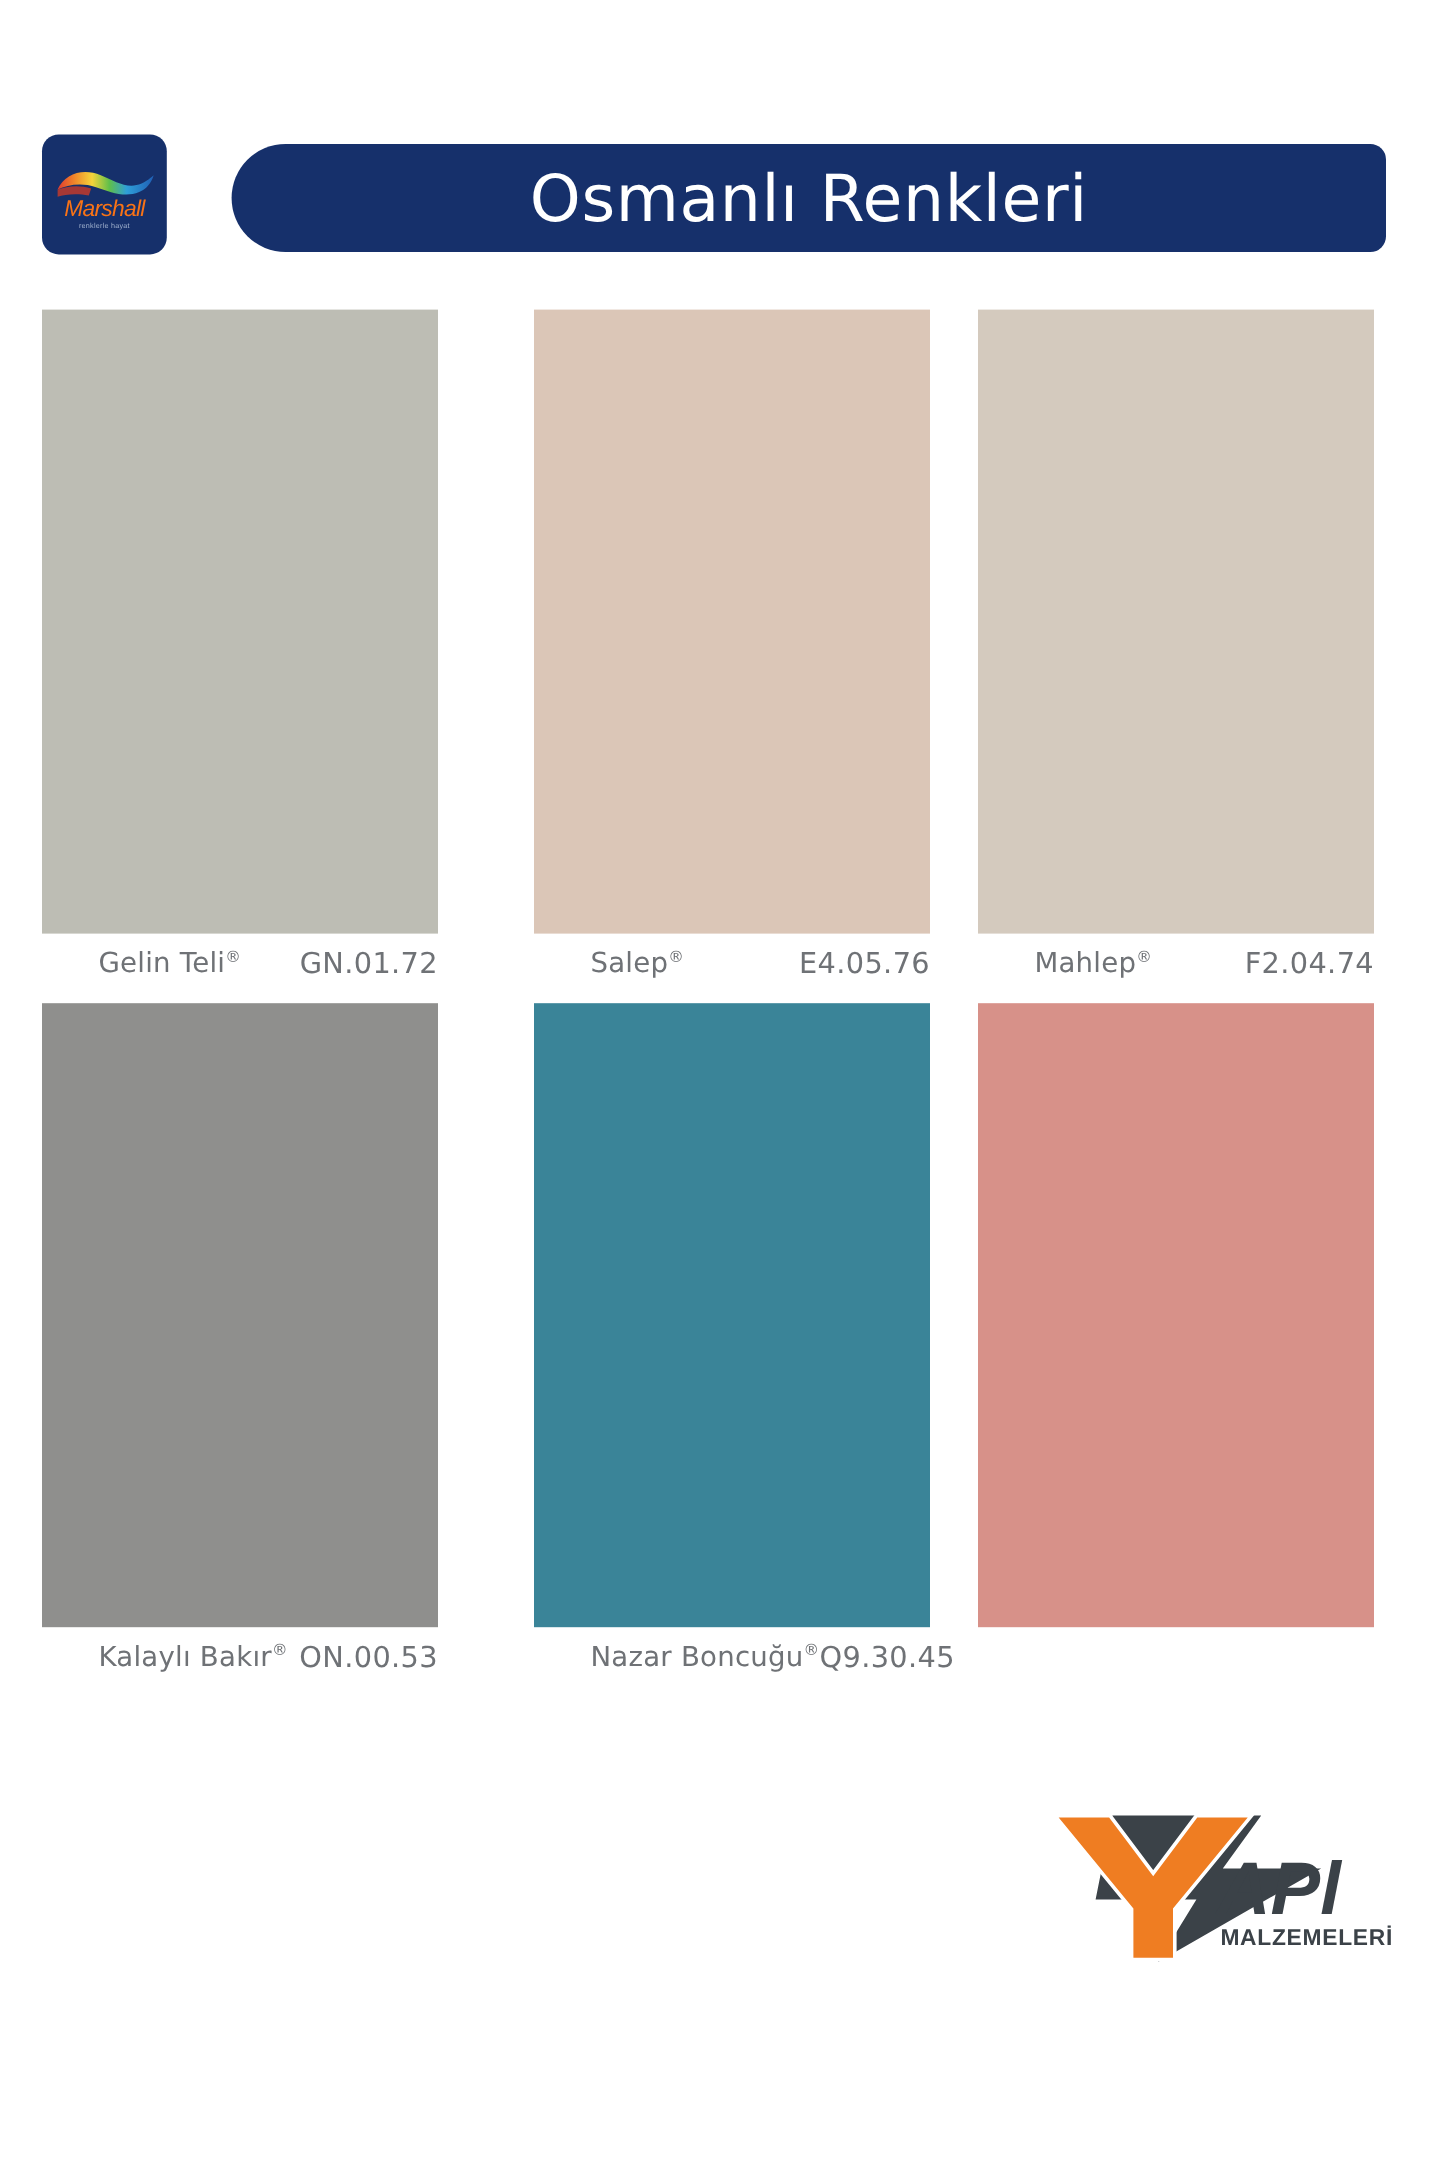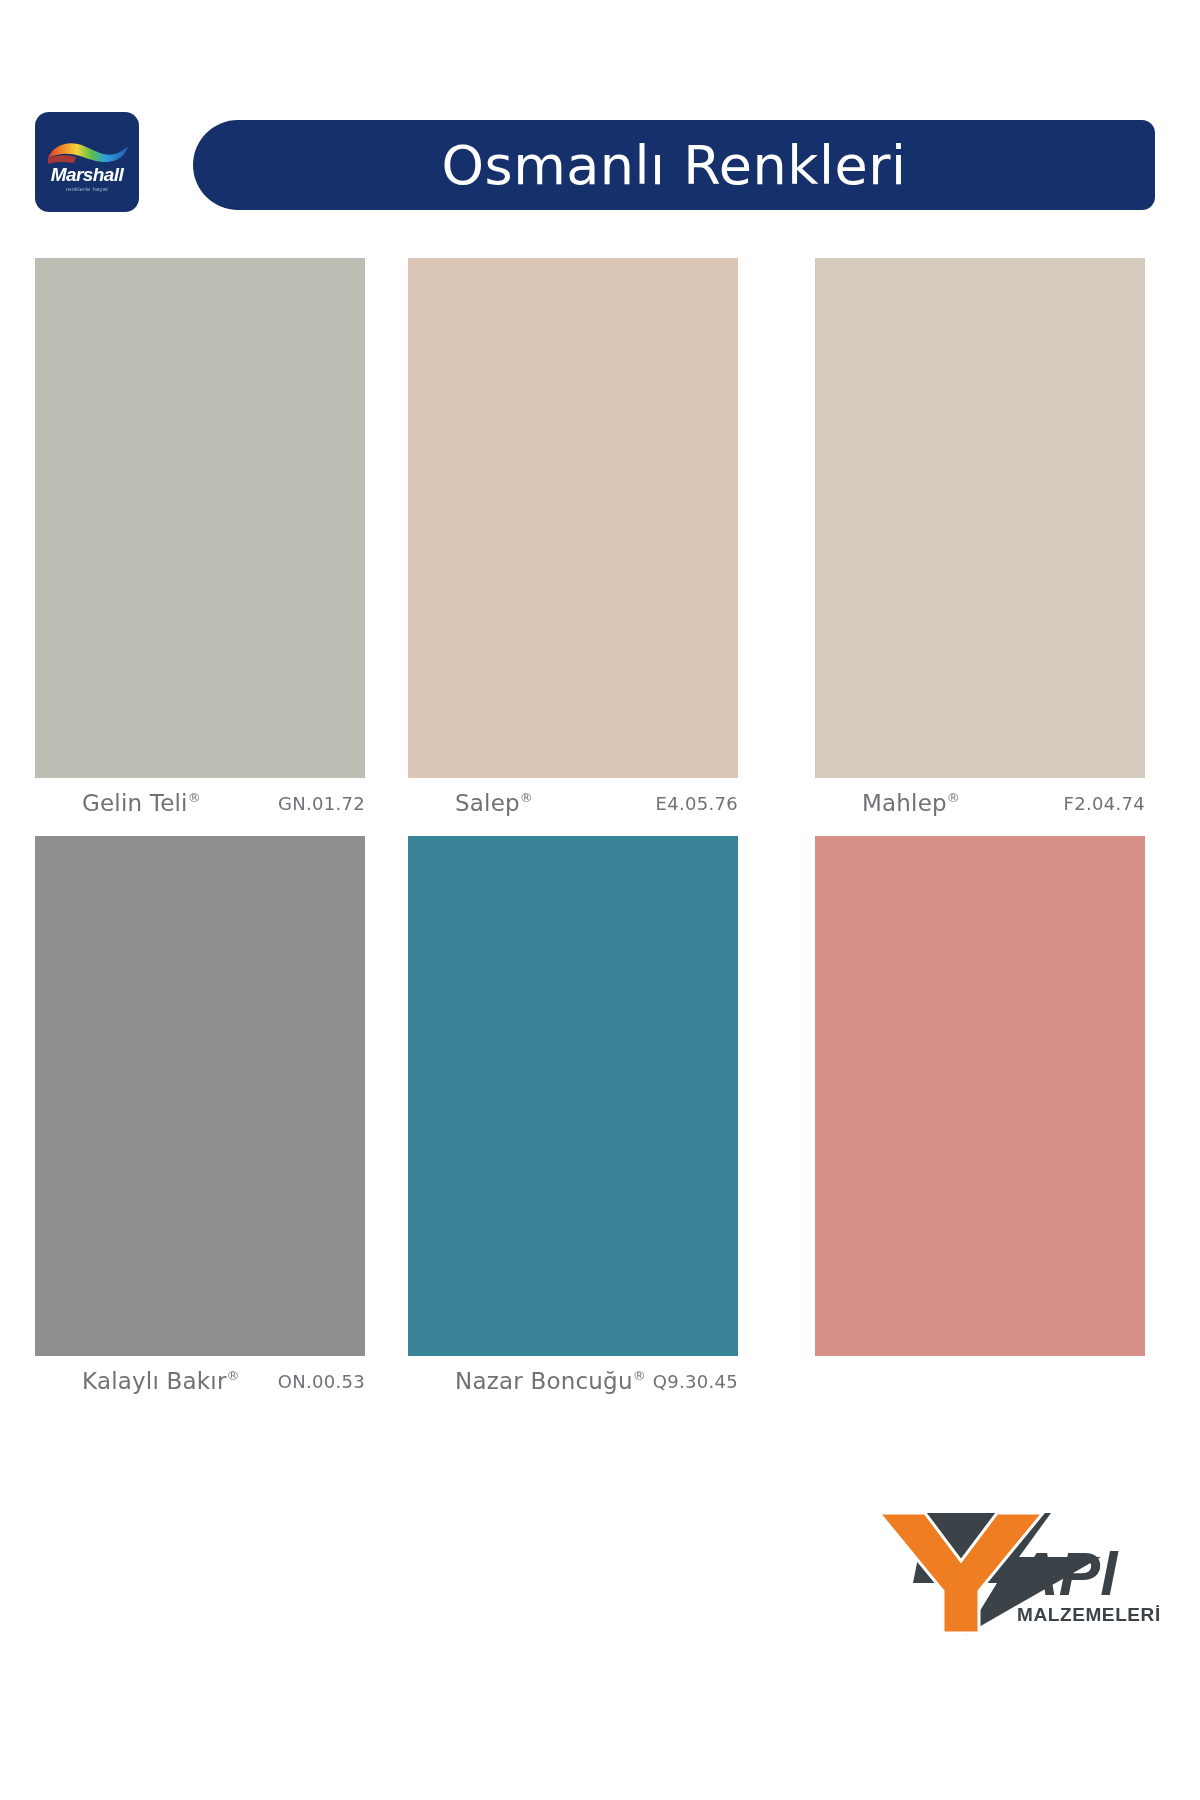--- a/index.html
+++ b/index.html
@@ -30,23 +30,23 @@
   .brand-logo .swoosh {
     position:absolute;
     left:9px; top:26px;
     width:86px; height:30px;
   }
   .brand-logo .brandname {
     position:absolute;
     left:0; top:52px;
     width:104px;
     text-align:center;
-    color:#ffffff;
+    color:#f97316;
     font-size:19px;
-    font-weight:bold;
+    font-weight:normal;
     font-style:italic;
     letter-spacing:-0.6px;
     font-family:"Liberation Sans", sans-serif;
   }
   .brand-logo .brandtag {
     position:absolute;
     left:0; top:74px;
     width:104px;
     text-align:center;
     color:#9fb0cd;
@@ -82,21 +82,21 @@
     position:relative;
     height:520px;
     margin-bottom:58px;
   }
   .cell {
     position:absolute;
     top:0;
     width:330px;
   }
   .cell.c0 { left:35px; }
-  .cell.c1 { left:408px; }
+  .cell.c1 { left:445px; }
   .cell.c2 { left:815px; }
 
   .chip {
     width:330px;
     height:520px;
     display:block;
   }
 
   .caption {
     position:absolute;
@@ -114,21 +114,21 @@
     color:#6f7276;
     font-family:"DejaVu Sans", sans-serif;
     letter-spacing:0.2px;
     margin-left:47px;
   }
   .swatch-name sup {
     font-size:13px;
     vertical-align:super;
   }
   .swatch-code {
-    font-size:18px;
+    font-size:24px;
     color:#6f7276;
     font-family:"DejaVu Sans", sans-serif;
     letter-spacing:0.3px;
   }
 
   
   .dealer-logo {
     position:absolute;
     left:869px; top:1495px;
     width:300px; height:145px;text-align:right;

